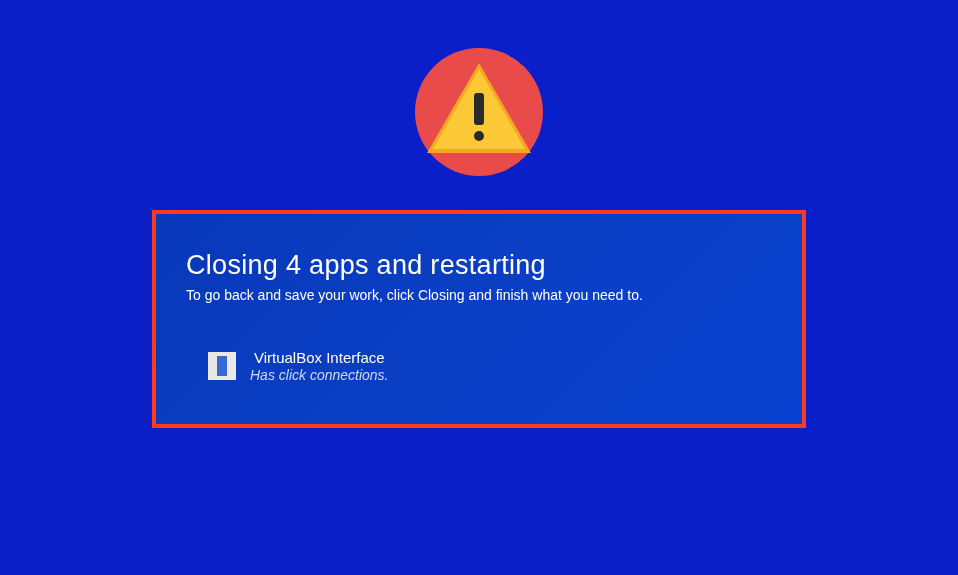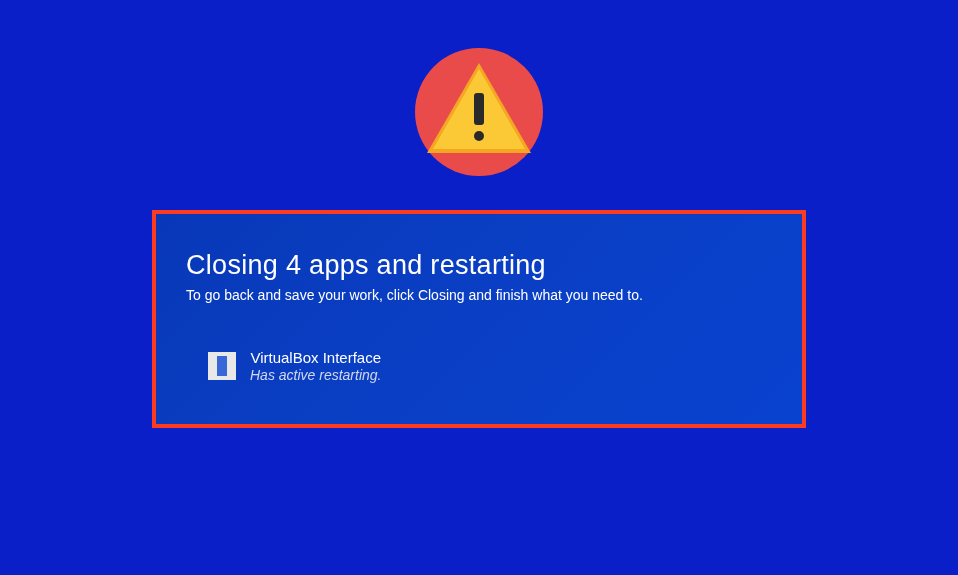--- a/index.html
+++ b/index.html
@@ -149,16 +149,16 @@
 
 <div class="dialog-box">
   <div class="dialog-title">Closing 4 apps and restarting</div>
   <div class="dialog-subtitle">To go back and save your work, click Closing and finish what you need to.</div>
   <div class="app-item">
     <div class="app-icon">
       <div class="app-icon-inner"></div>
     </div>
     <div class="app-info">
       <div class="app-name">VirtualBox Interface</div>
-      <div class="app-status">Has active restarting.</div>
+      <div class="app-status">Has click connections.</div>
     </div>
   </div>
 </div>
 
 </body></html>

